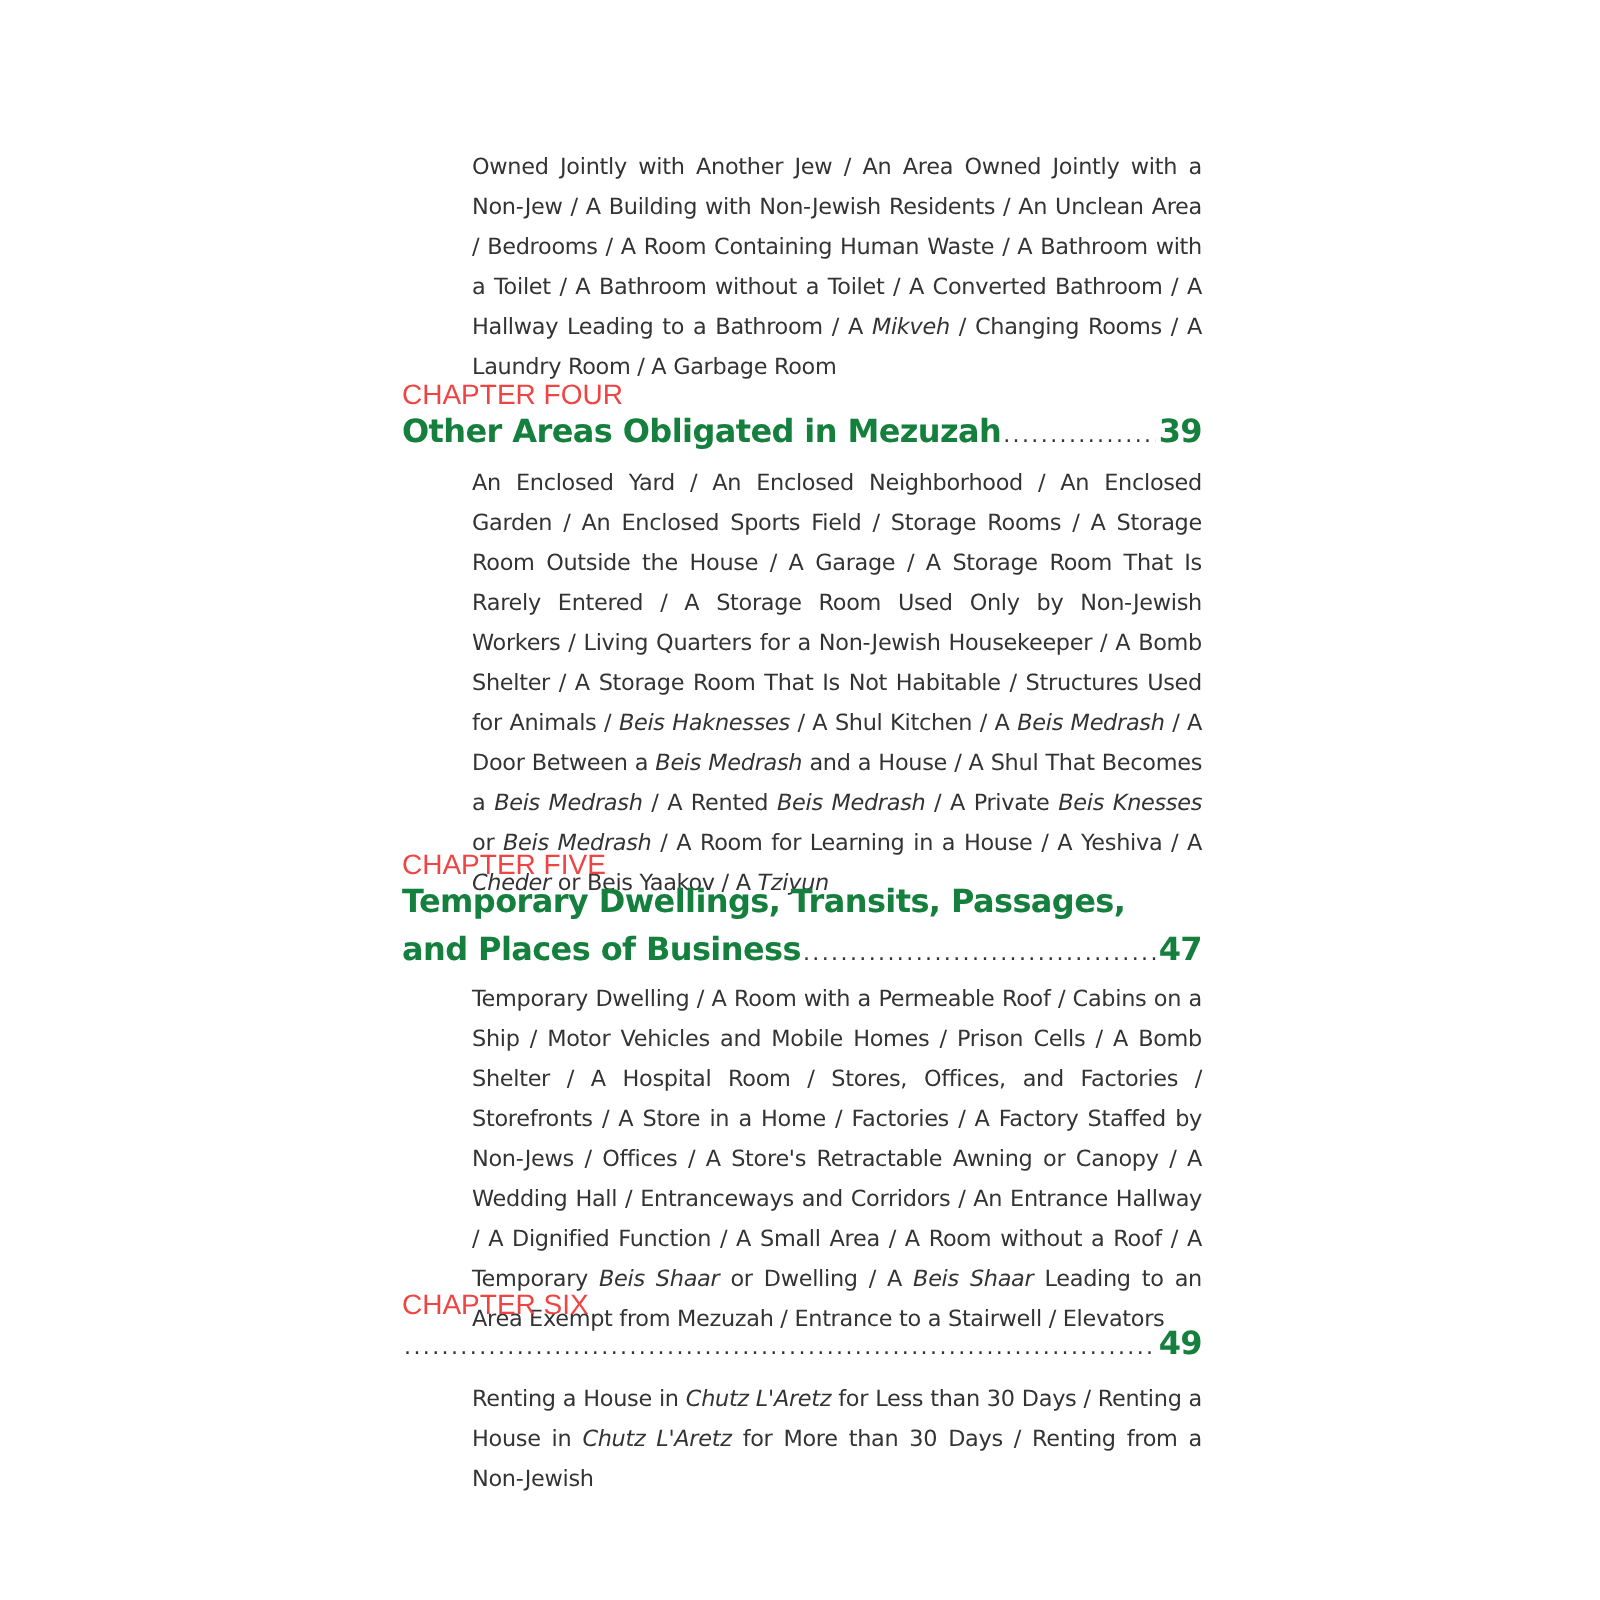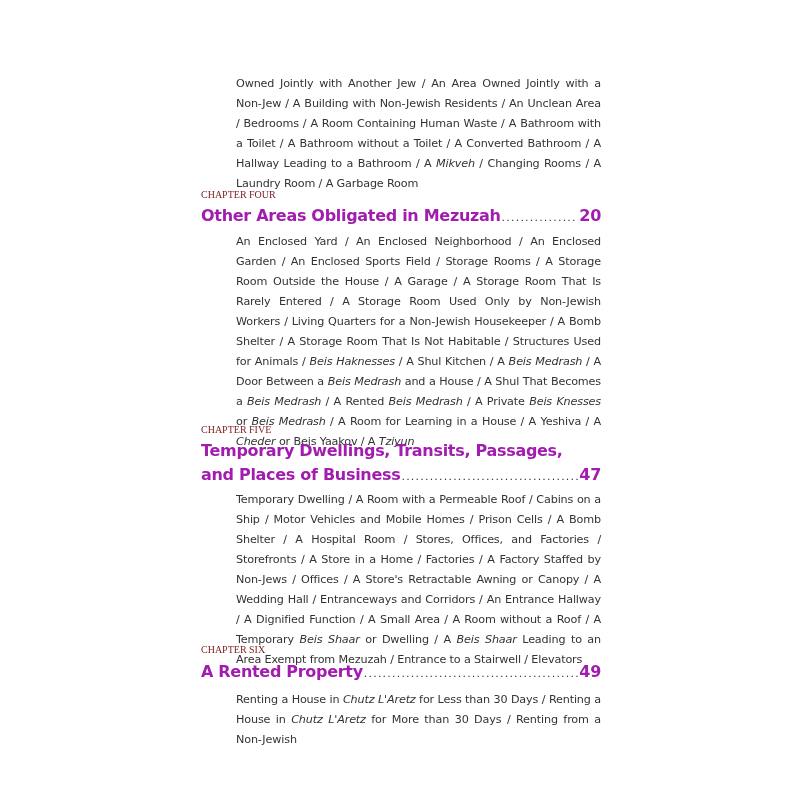--- a/index.html
+++ b/index.html
@@ -31,34 +31,34 @@
     text-align: justify;
     text-align-last: left;
     color: #333333;
     letter-spacing: -0.15px;
     word-spacing: 0px;
   }
   .topics i { font-style: italic; }
   .chapter-label {
     position: absolute;
     left: 201px;
-    font-size: 10px;
-    color: #7f1d1d;
+    font-size: 14px;
+    color: #ef4444;
     letter-spacing: 0px;
     text-transform: uppercase;
-    font-family: Liberation Serif, serif;
+    font-family: Liberation Sans, sans-serif;
     font-weight: normal;
   }
   .chapter-title {
     position: absolute;
     left: 201px;
     width: 400px;
     font-size: 16px;
     font-weight: bold;
-    color: #a21caf;
+    color: #15803d;
     line-height: 24px;
     letter-spacing: -0.3px;
   }
   .title-row {
     display: flex;
     align-items: baseline;
     width: 400px;
   }
   .title-text { white-space: nowrap; }
   .leader {
@@ -84,41 +84,40 @@
 
 <div class="page">
 
   <div class="topics" style="top:74px;" id="cont-topics"><span>Owned Jointly with Another Jew</span> / <span>An Area Owned Jointly with a Non-Jew</span> / <span>A Building with Non-Jewish Residents</span> / <span>An Unclean Area</span> / <span>Bedrooms</span> / <span>A Room Containing Human Waste</span> / <span>A Bathroom with a Toilet</span> / <span>A Bathroom without a Toilet</span> / <span>A Converted Bathroom</span> / <span>A Hallway Leading to a Bathroom</span> / <span>A <i>Mikveh</i></span> / <span>Changing Rooms</span> / <span>A Laundry Room</span> / <span>A Garbage Room</span></div>
 
   <div class="chapter-label" style="top:189px;">CHAPTER FOUR</div>
   <div class="chapter-title" style="top:204px;">
     <div class="title-row">
       <span class="title-text">Other Areas Obligated in Mezuzah</span>
       <span class="leader"></span>
-      <span class="page-num">20</span>
+      <span class="page-num">39</span>
     </div>
   </div>
   <div class="topics" style="top:232px;">An Enclosed Yard / An Enclosed Neighborhood / An Enclosed Garden / An Enclosed Sports Field / Storage Rooms / A Storage Room Outside the House / A Garage / A Storage Room That Is Rarely Entered / A Storage Room Used Only by Non-Jewish Workers / Living Quarters for a Non-Jewish Housekeeper / A Bomb Shelter / A Storage Room That Is Not Habitable / Structures Used for Animals / <i>Beis Haknesses</i> / A Shul Kitchen / A <i>Beis Medrash</i> / A Door Between a <i>Beis Medrash</i> and a House / A Shul That Becomes a <i>Beis Medrash</i> / A Rented <i>Beis Medrash</i> / A Private <i>Beis Knesses</i> or <i>Beis Medrash</i> / A Room for Learning in a House / A Yeshiva / A <i>Cheder</i> or Beis Yaakov / A <i>Tziyun</i></div>
 
   <div class="chapter-label" style="top:424px;">CHAPTER FIVE</div>
   <div class="chapter-title" style="top:439px;">
     <div class="title-row">
       <span class="title-text">Temporary Dwellings, Transits, Passages,</span>
     </div>
     <div class="title-row">
       <span class="title-text">and Places of Business</span>
       <span class="leader"></span>
       <span class="page-num">47</span>
     </div>
   </div>
   <div class="topics" style="top:490px;">Temporary Dwelling / A Room with a Permeable Roof / Cabins on a Ship / Motor Vehicles and Mobile Homes / Prison Cells / A Bomb Shelter / A Hospital Room / Stores, Offices, and Factories / Storefronts / A Store in a Home / Factories / A Factory Staffed by Non-Jews / Offices / A Store's Retractable Awning or Canopy / A Wedding Hall / Entranceways and Corridors / An Entrance Hallway / A Dignified Function / A Small Area / A Room without a Roof / A Temporary <i>Beis Shaar</i> or Dwelling / A <i>Beis Shaar</i> Leading to an Area Exempt from Mezuzah / Entrance to a Stairwell / Elevators</div>
 
   <div class="chapter-label" style="top:644px;text-align:right;">CHAPTER SIX</div>
   <div class="chapter-title" style="top:660px;">
     <div class="title-row">
-      <span class="title-text">A Rented Property</span>
       <span class="leader"></span>
       <span class="page-num">49</span>
     </div>
   </div>
   <div class="topics" style="top:690px;">Renting a House in <i>Chutz L'Aretz</i> for Less than 30 Days / Renting a House in <i>Chutz L'Aretz</i> for More than 30 Days / Renting from a Non-Jewish</div>
 
 </div>
 
 </body></html>

